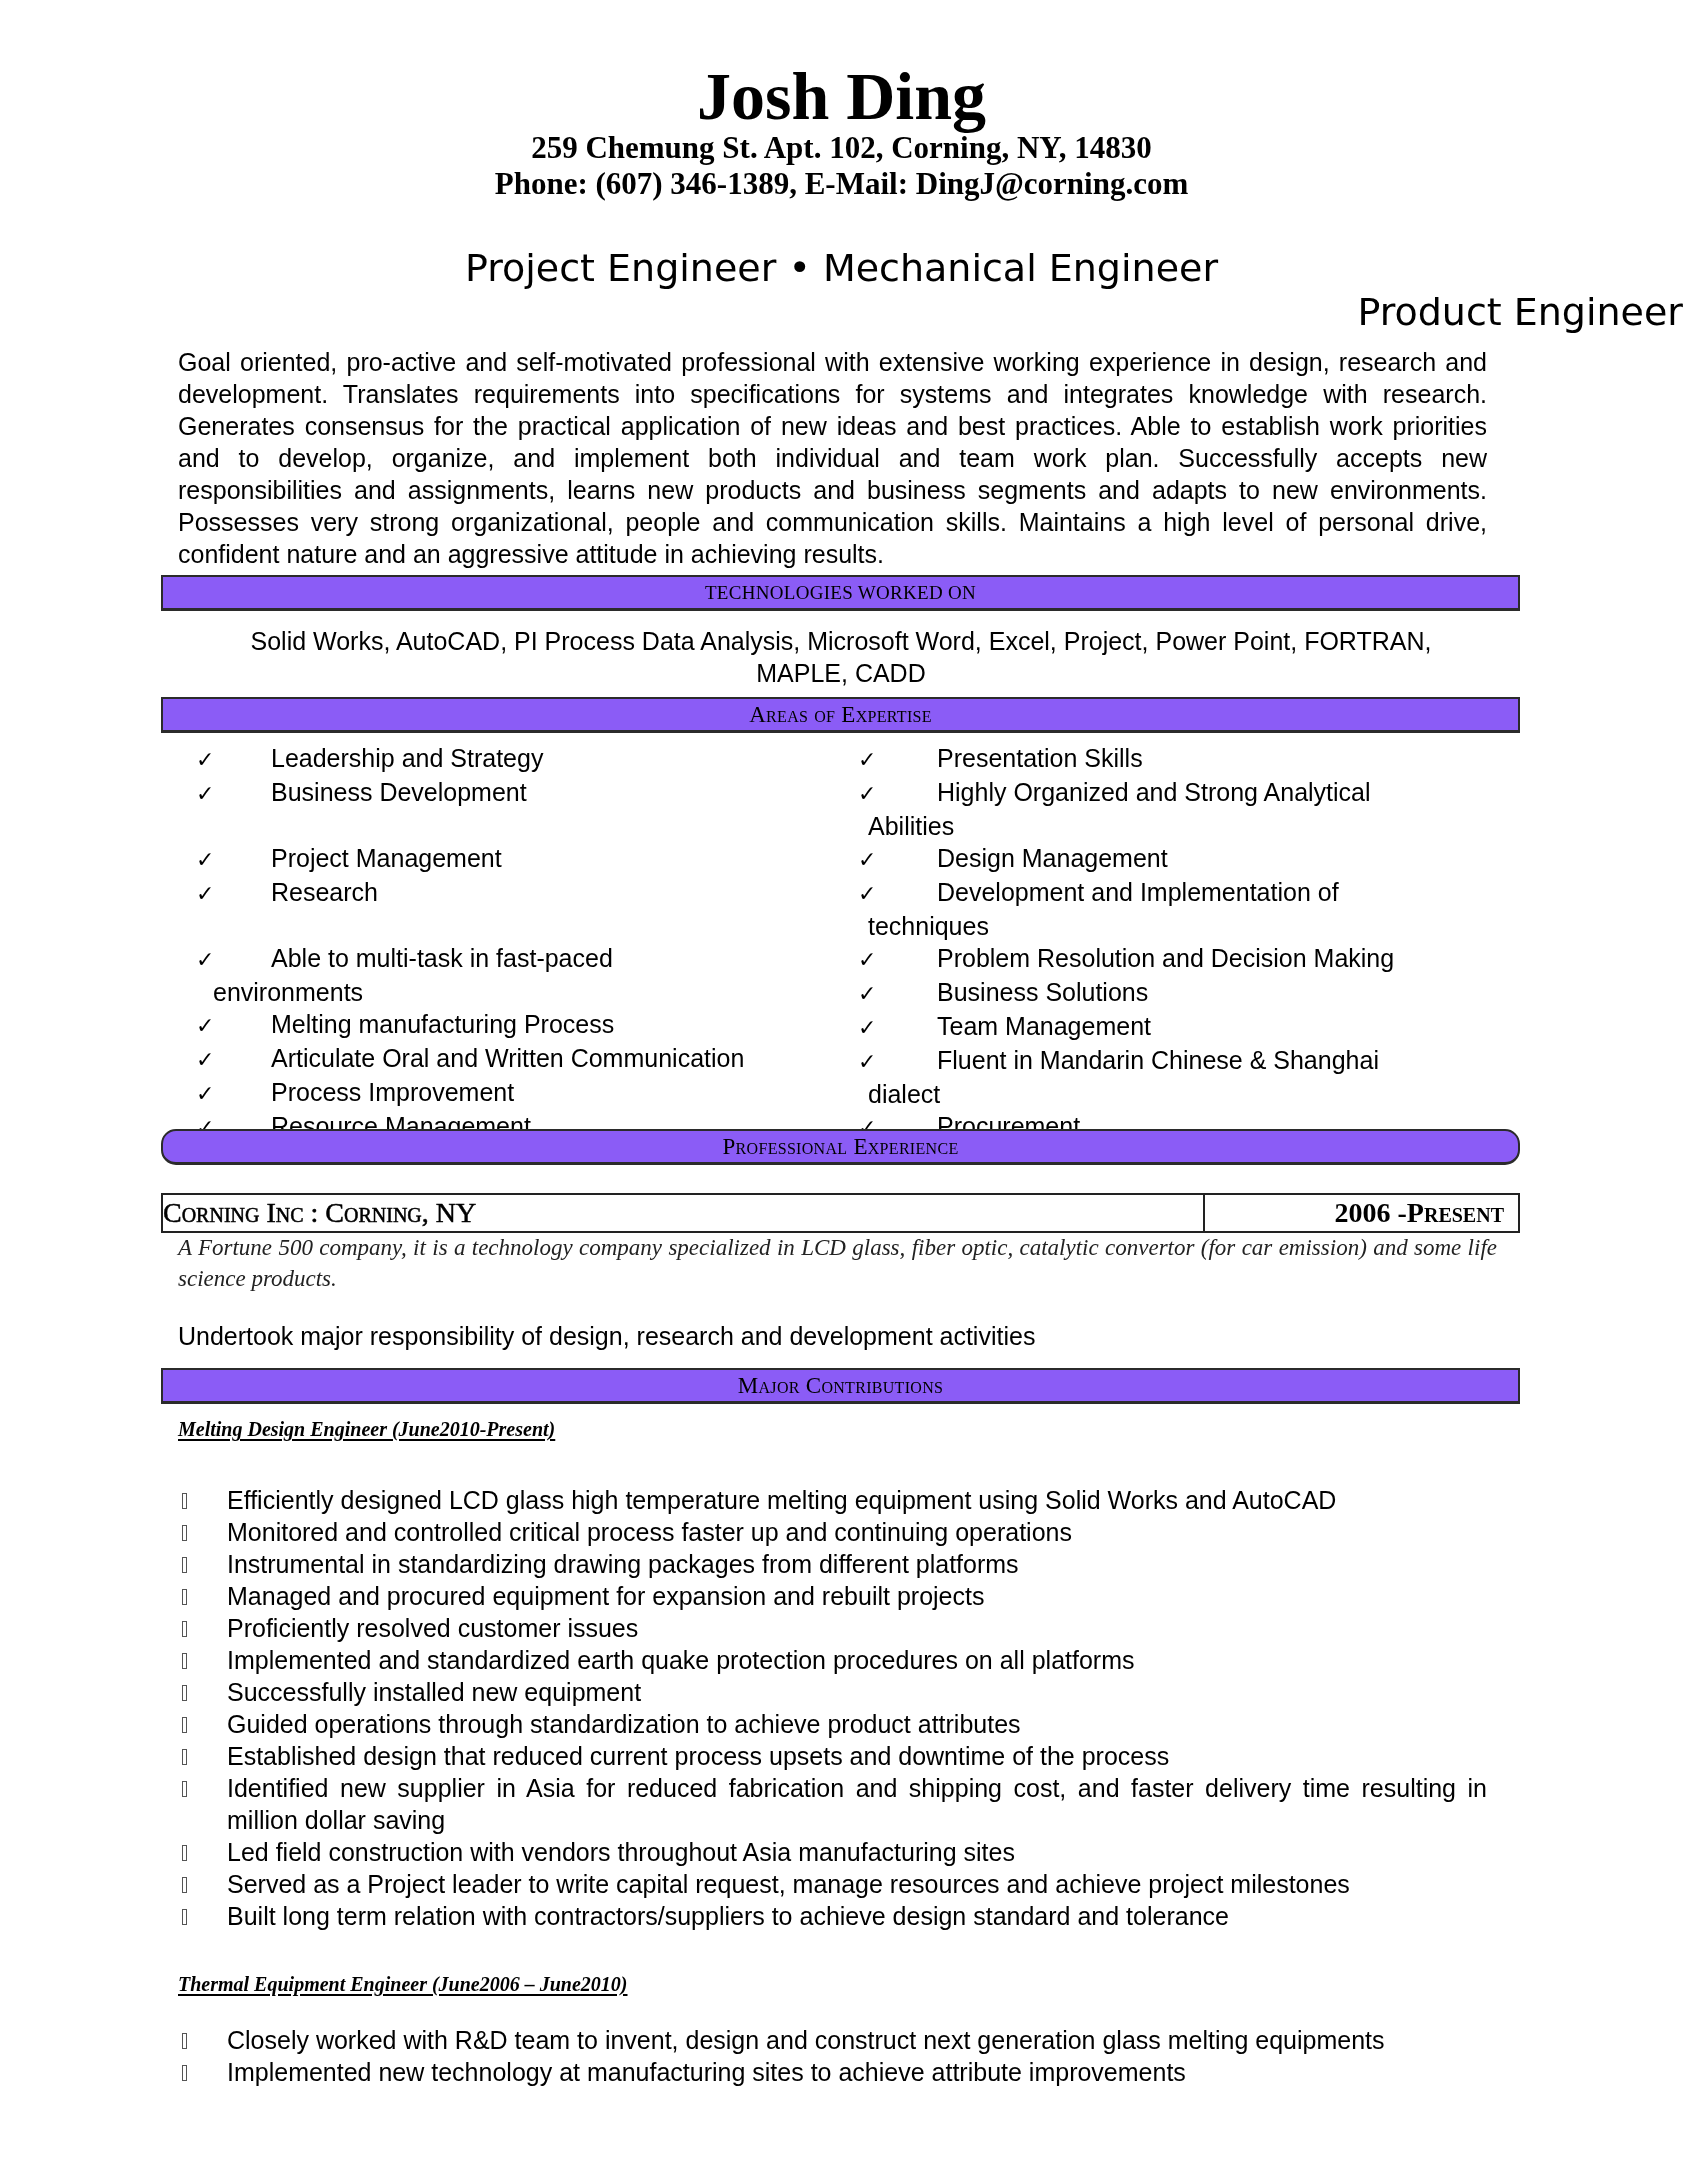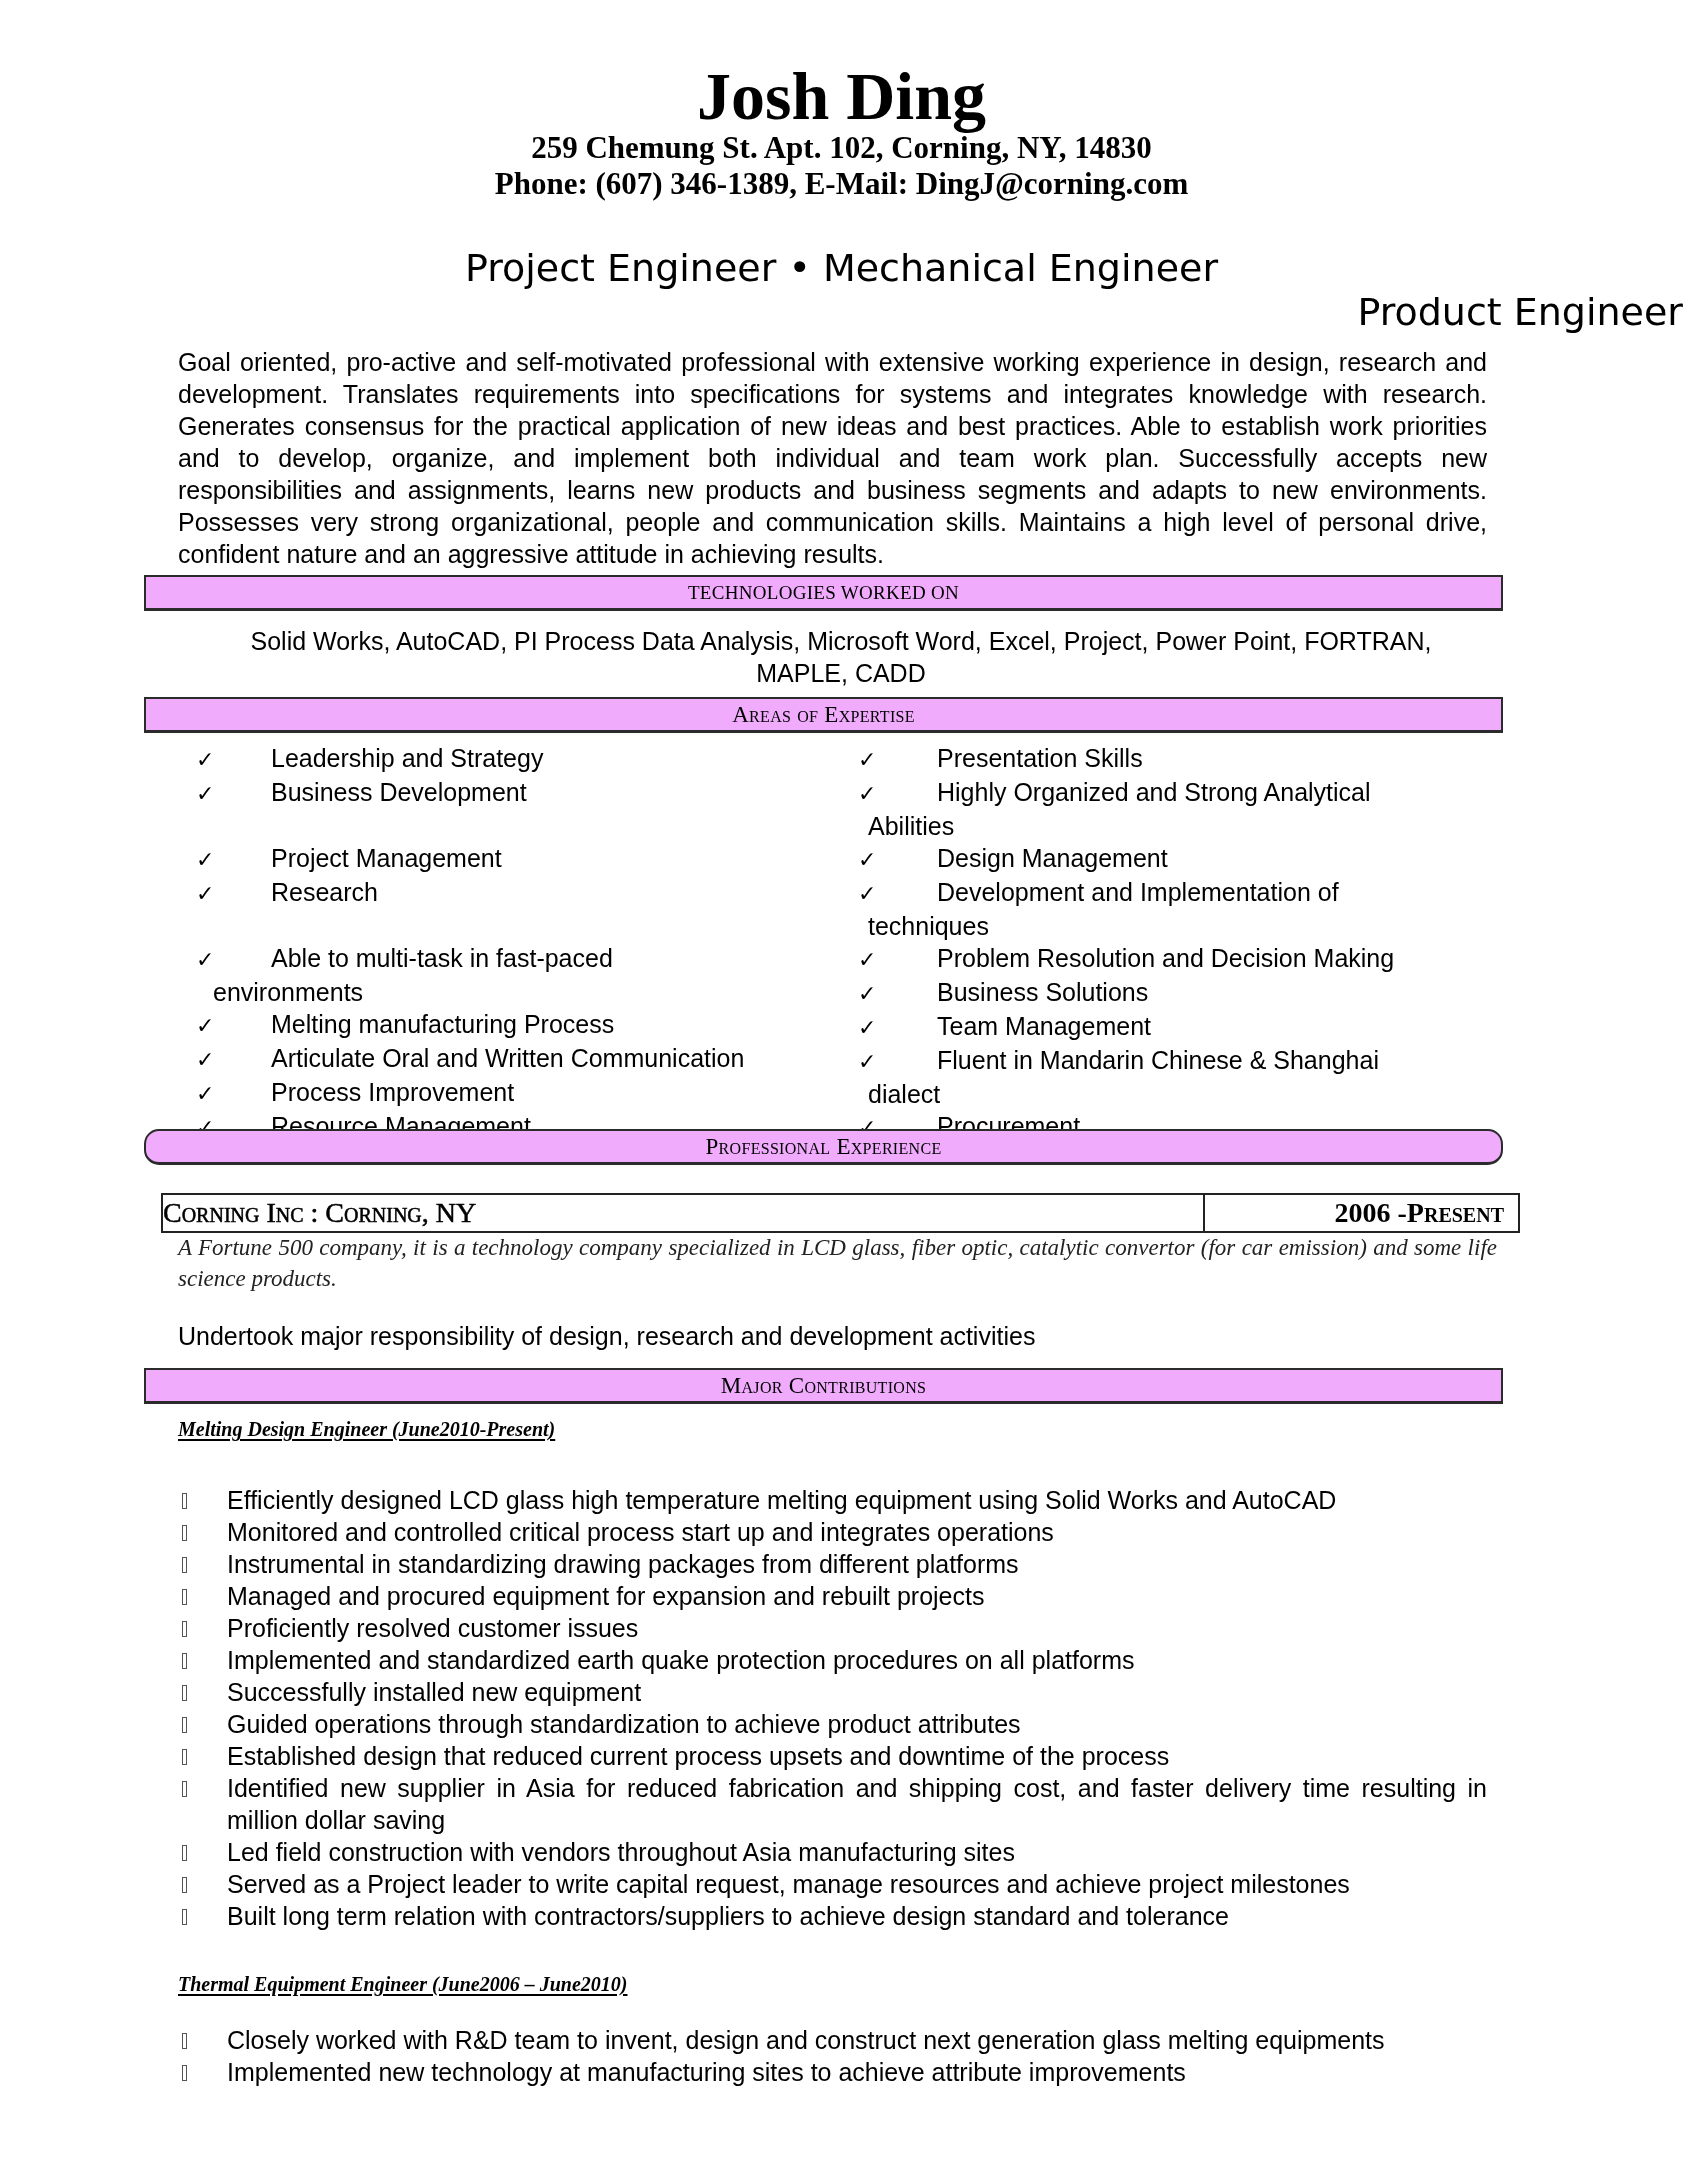--- a/index.html
+++ b/index.html
@@ -5,21 +5,21 @@
   html, body { margin: 0; padding: 0; background: #ffffff; }
   body { width: 1683px; height: 2178px; position: relative; overflow: hidden; color: #000; }
   .abs { position: absolute; }
   .center { left: 0; width: 1683px; text-align: center; }
   .serif-bold { font-family: "Liberation Serif", serif; font-weight: bold; }
   .name { font-size: 68px; top: 57px; letter-spacing: 0px; }
   .contact { font-size: 31px; }
   .titles { font-family: "DejaVu Sans", sans-serif; font-size: 38px; }
   .body-text { font-family: "Liberation Sans", sans-serif; font-size: 25px; line-height: 32px; }
   .summary { left: 178px; width: 1309px; top: 346px; text-align: justify; text-align-last: left; }
-  .section-box { left: 144px; width: 1355px; height: 31px; background: #f0abfc; border: 2px solid #2b2b2b;
+  .section-box { left: 161px; width: 1355px; height: 31px; background: #8b5cf6; border: 2px solid #2b2b2b;
                  border-bottom-width: 3px; font-family: "Liberation Serif", serif; font-variant: small-caps;
                  font-size: 23px; text-align: center; line-height: 31px; letter-spacing: 0.3px; }
   .section-box.caps-only { font-variant: normal; font-size: 19px; text-transform: uppercase; }
   .tech { left: 168px; width: 1346px; text-align: center; top: 625px; }
   .exp-col { top: 742px; width: 673px; }
   .exp-item { position: relative; }
   .exp-item .check { display: inline-block; width: 103px; padding-left: 28px; box-sizing: border-box; font-family: "DejaVu Sans", sans-serif; font-size: 22px; }
   .exp-item .wrap-line { padding-left: 51px; display: block; }
   .exp-col.right .exp-item .check { padding-left: 26px; width: 105px; }
   .exp-col.right .exp-item .wrap-line { padding-left: 51px; }
@@ -97,21 +97,21 @@
 
 <div class="abs role-heading" style="top:1418px;">Melting Design Engineer (June2010-Present)</div>
 
 <div class="abs body-text bullets" style="top:1484px;">
   <div class="bullet">
       <span class="glyph"></span>
       <span class="txt">Efficiently designed LCD glass high temperature melting equipment using Solid Works and AutoCAD</span>
     </div>
   <div class="bullet">
       <span class="glyph"></span>
-      <span class="txt">Monitored and controlled critical process start up and integrates operations</span>
+      <span class="txt">Monitored and controlled critical process faster up and continuing operations</span>
     </div>
   <div class="bullet">
       <span class="glyph"></span>
       <span class="txt">Instrumental in standardizing drawing packages from different platforms</span>
     </div>
   <div class="bullet">
       <span class="glyph"></span>
       <span class="txt">Managed and procured equipment for expansion and rebuilt projects</span>
     </div>
   <div class="bullet">

